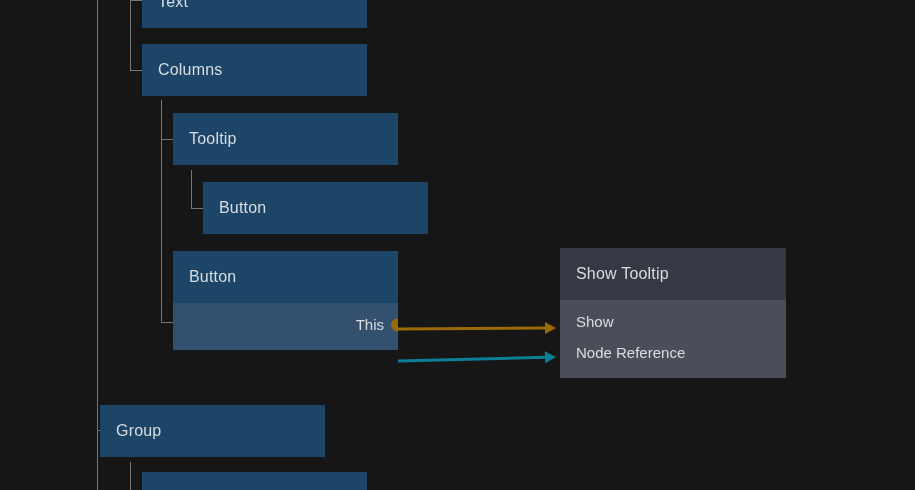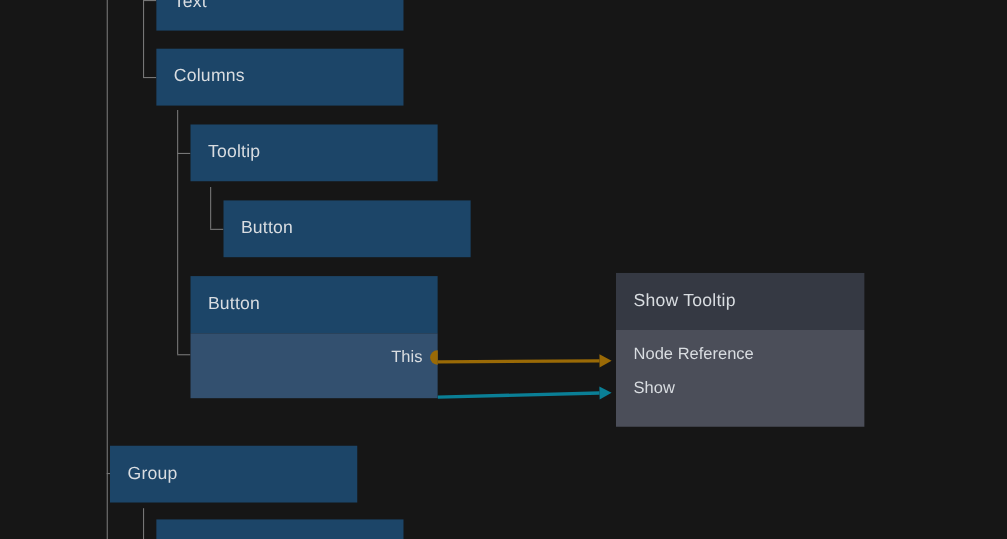--- a/index.html
+++ b/index.html
@@ -44,21 +44,21 @@
     align-items: center;
     height: 52px;
     padding: 0 0 0 16px;
     font-size: 16px;
     letter-spacing: .2px;
     color: #d9dde1;
     white-space: nowrap;
   }
   .node-body {
     box-sizing: border-box;
-    padding: 6px 0 22px 0;
+    padding: 6px 0 10px 0;
   }
 
   
   .node.blue .node-header { background: #1c4568; }
   .node.blue .node-body   { background: #33506f; }
 
   
   .node.grey .node-header { background: #353943; }
   .node.grey .node-body   { background: #4b4e59; }
 
@@ -153,24 +153,24 @@
   </div>
 
   <div class="node blue" style="left:142px; top:472px; width:225px; height:52px;">
     <div class="node-header"></div>
   </div>
 
   <div class="node grey" style="left:550px; top:248px; width:226px; height:140px;margin-left:10px;">
     <div class="node-header">Show Tooltip</div>
     <div class="node-body">
       <div class="port in">
-        <span>Node Reference</span>
+        <span>Show</span>
       </div>
       <div class="port in">
-        <span>Show</span>
+        <span>Node Reference</span>
       </div>
     </div>
   </div>
 
   <svg id="edges" viewBox="0 0 915 490" xmlns="http://www.w3.org/2000/svg">
       <g>
         <line x1="398" y1="329" x2="545.000220310638" y2="328.06961885879343" stroke="#9a6a06" stroke-width="3"></line>
         <polygon points="556,328 545.0381942336163,334.06949868935453 544.9622463876598,322.06973902823233" fill="#9a6a06"></polygon>
       </g>
       <g>

